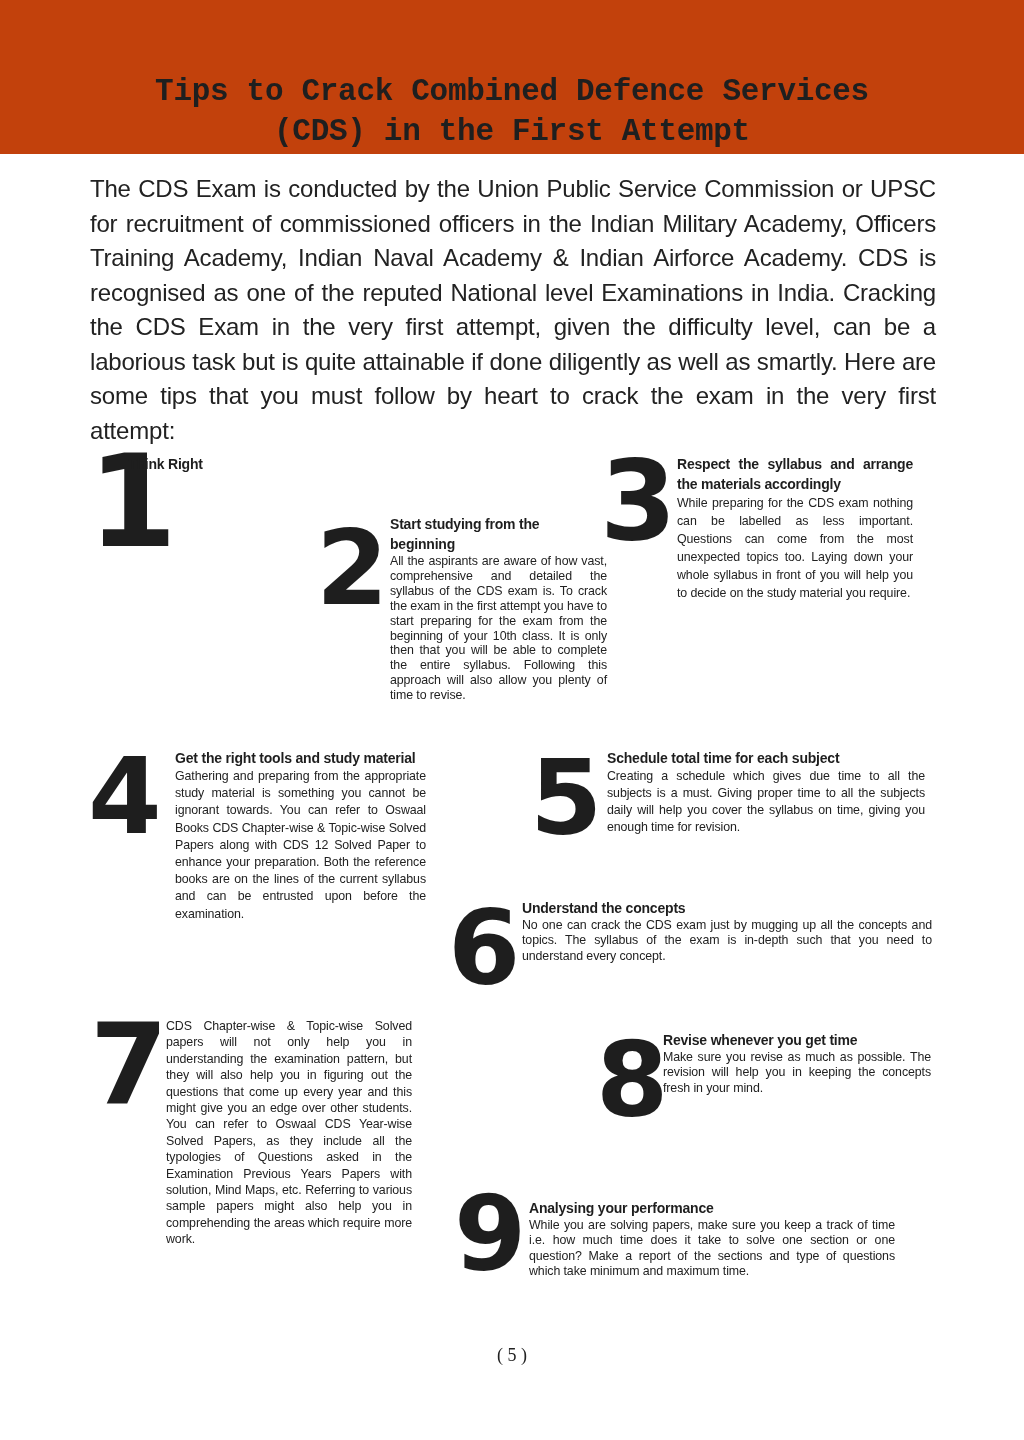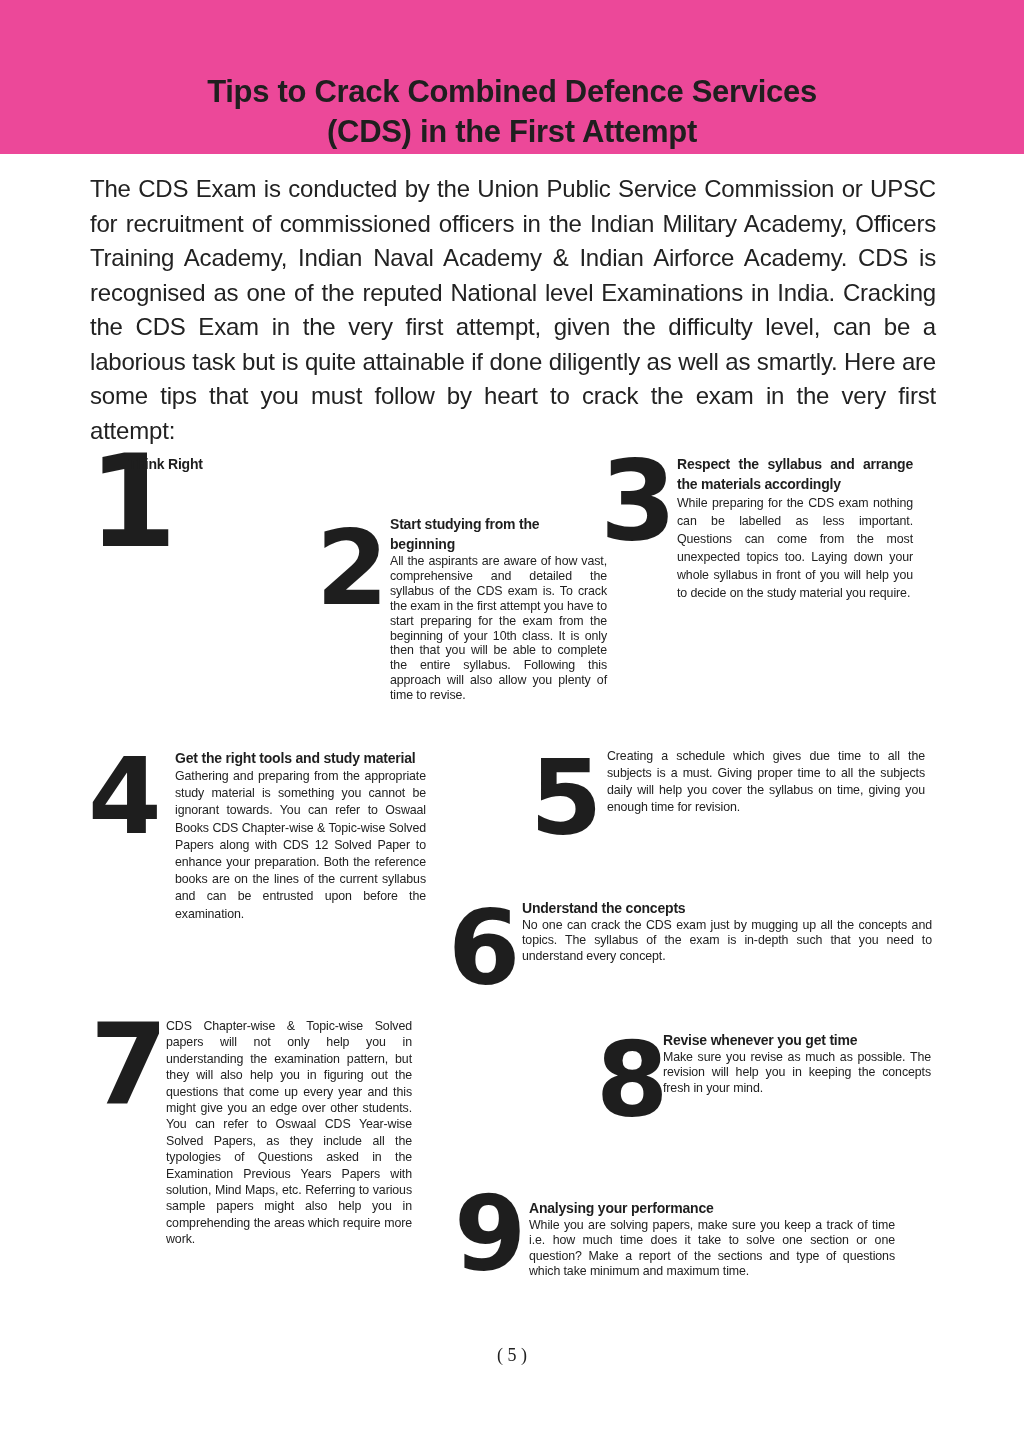--- a/index.html
+++ b/index.html
@@ -3,21 +3,22 @@
 <meta charset="utf-8">
 <style>
   html, body { margin: 0; padding: 0; }
   body {
     width: 1024px; height: 1440px; position: relative; overflow: hidden;
     background: #ffffff; color: #1e1e1e;
     font-family: "Liberation Sans", "DejaVu Sans", sans-serif;
   }
   .header-band {
     position: absolute; left: 0; top: 0; width: 1024px; height: 154px;
-    background: #ec4899;
+    background: #c2410c;
+    font-family: Liberation Mono, monospace;
   }
   .page-title {
     position: absolute; left: 0; top: 72px; width: 1024px;
     text-align: center; font-weight: bold; font-size: 31px; line-height: 40px;
     letter-spacing: -0.3px; color: #1f1f1f;
   }
   .intro {
     position: absolute; left: 90px; top: 172px; width: 846px;
     font-size: 24px; line-height: 34.5px; text-align: justify; color: #222;
     letter-spacing: -0.2px;
@@ -80,20 +81,21 @@
   <div class="num" style="left:0; top:-2px; font-size:106px;">4</div>
   <div class="txt" style="left:87px; top:2px; width:251px;">
     <div class="head">Get the right tools and study material</div>
     <div class="body" style="line-height:17.2px;">Gathering and preparing from the appropriate study material is something you cannot be ignorant towards. You can refer to Oswaal Books CDS Chapter-wise &amp; Topic-wise Solved Papers along with CDS 12 Solved Paper to enhance your preparation. Both the reference books are on the lines of the current syllabus and can be entrusted upon before the examination.</div>
   </div>
 </div>
 
 <div class="tip" style="left:530px; top:748px;">
   <div class="num" style="left:0; top:-2px; font-size:104px;">5</div>
   <div class="txt" style="left:77px; top:0; width:318px;">
+    <div class="head">Schedule total time for each subject</div>
     <div class="body" style="line-height:17px;">Creating a schedule which gives due time to all the subjects is a must. Giving proper time to all the subjects daily will help you cover the syllabus on time, giving you enough time for revision.</div>
   </div>
 </div>
 
 <div class="tip" style="left:448px; top:896px;">
   <div class="num" style="left:0; top:0; font-size:104px;">6</div>
   <div class="txt" style="left:74px; top:2px; width:410px;">
     <div class="head">Understand the concepts</div>
     <div class="body">No one can crack the CDS exam just by mugging up all the concepts and topics. The syllabus of the exam is in-depth such that you need to understand every concept.</div>
   </div>

